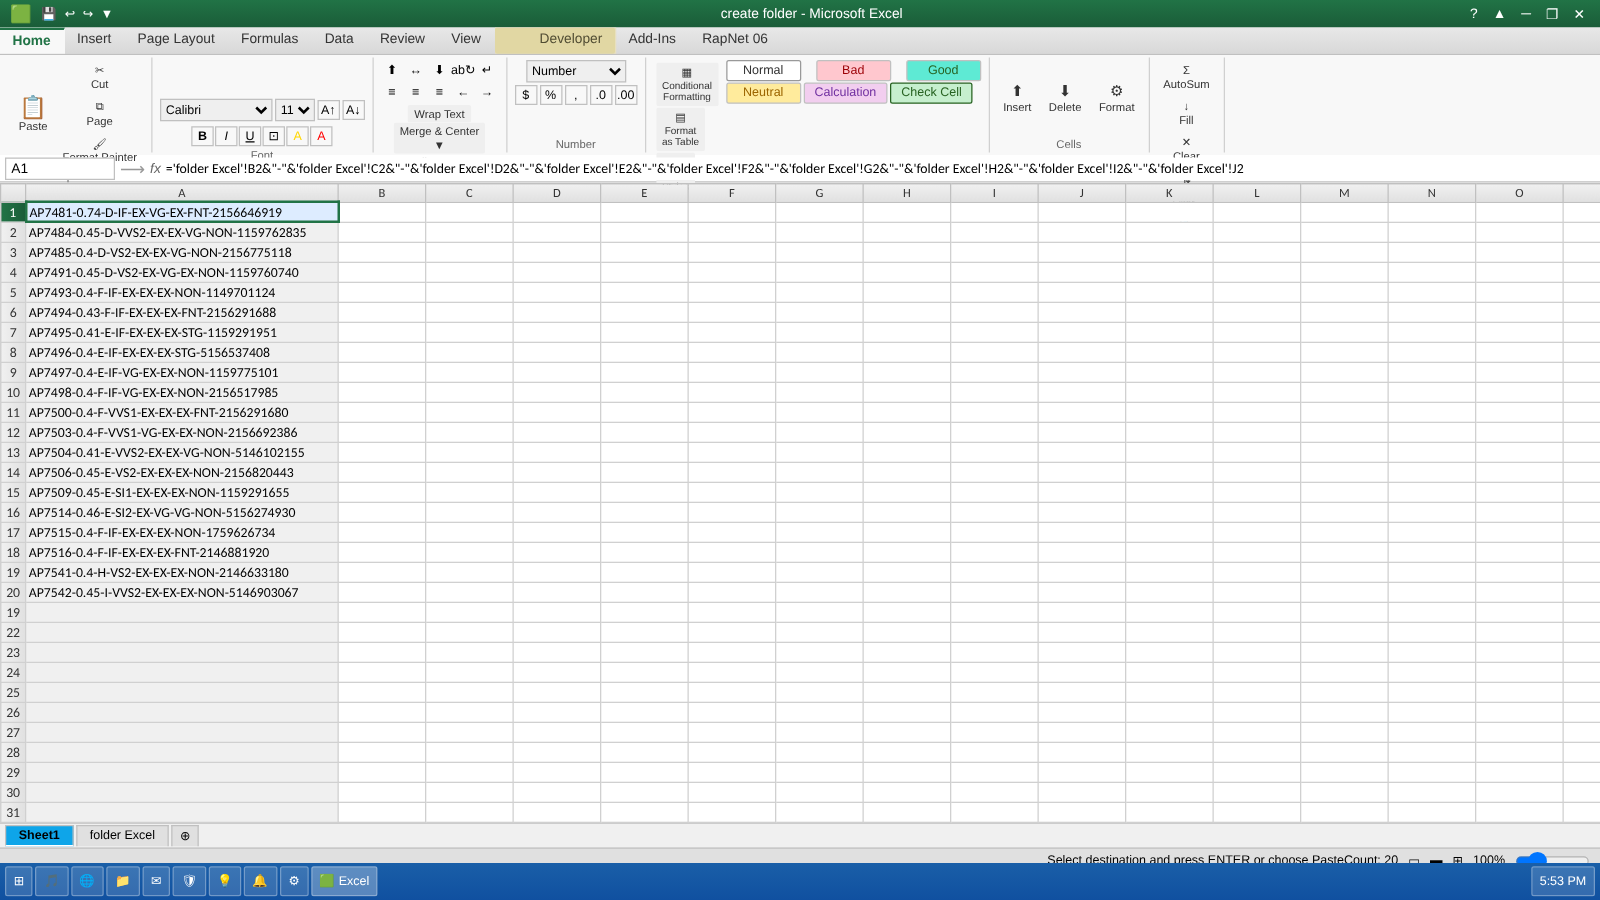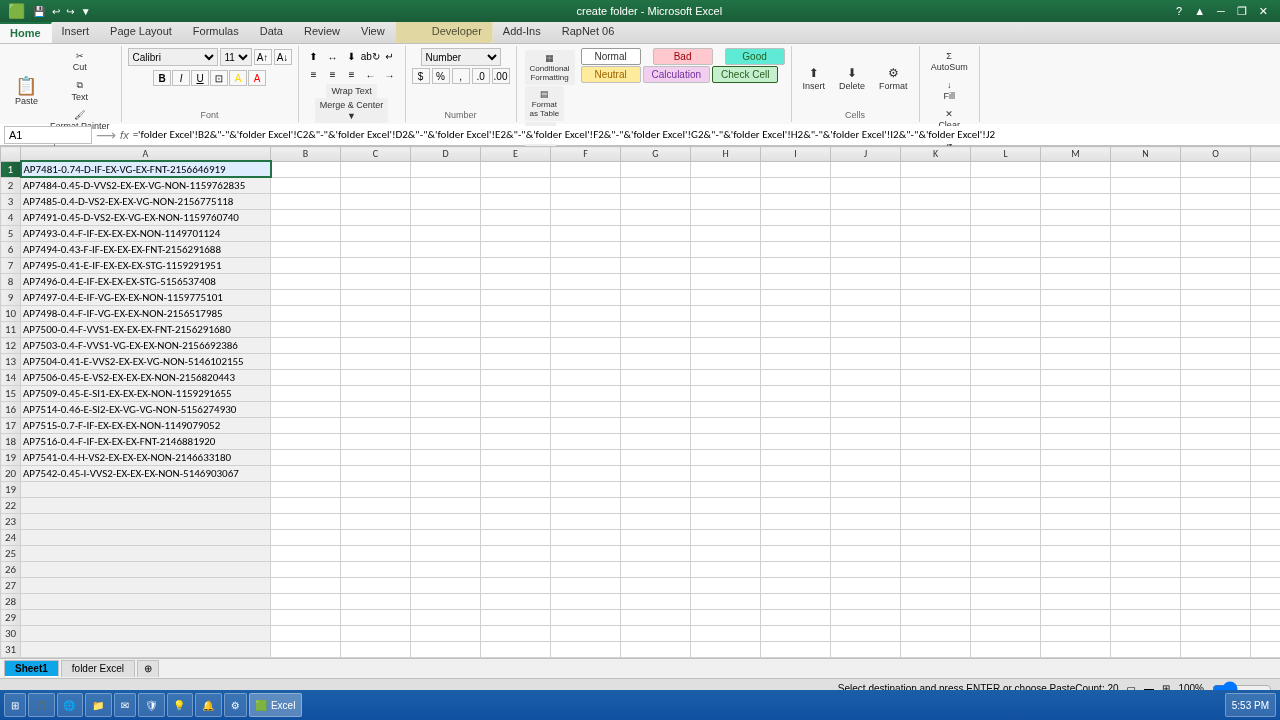--- a/index.html
+++ b/index.html
@@ -225,20 +225,21 @@
       padding: 0 8px;
       font-size: 10px;
       border-top: 1px solid #c0c0c0;
     }
 
     
     .font-controls {
       display: flex;
       align-items: center;
       gap: 2px;
+      margin-top: 31px;
     }
     .font-select {
       width: 90px;
       height: 18px;
       font-size: 10px;
       border: 1px solid #c0c0c0;
     }
     .size-select {
       width: 32px;
       height: 18px;
@@ -364,21 +365,21 @@
         <span class="ribbon-icon">📋</span>
         <span>Paste</span>
       </div>
       <div style="display:flex; flex-direction:column; gap:2px;">
         <div class="ribbon-btn">
           <span>✂</span>
           <span>Cut</span>
         </div>
         <div class="ribbon-btn">
           <span>⧉</span>
-          <span>Text</span>
+          <span>Page</span>
         </div>
         <div class="ribbon-btn">
           <span>🖌</span>
           <span>Format Painter</span>
         </div>
       </div>
     </div>
     <div class="ribbon-group-label">Clipboard</div>
   </div>
 
@@ -865,21 +866,21 @@
             <td class="cell-j empty-cell"></td>
             <td class="cell-k empty-cell"></td>
             <td class="cell-l empty-cell"></td>
             <td class="cell-m empty-cell"></td>
             <td class="cell-n empty-cell"></td>
             <td class="cell-o empty-cell"></td>
             <td class="cell-p empty-cell"></td>
           </tr>
           <tr class="data-row">
             <td class="row-header">17</td>
-            <td class="cell-a">AP7515-0.7-F-IF-EX-EX-EX-NON-1149079052</td>
+            <td class="cell-a">AP7515-0.4-F-IF-EX-EX-EX-NON-1759626734</td>
             <td class="cell-b empty-cell"></td>
             <td class="cell-c empty-cell"></td>
             <td class="cell-d empty-cell"></td>
             <td class="cell-e empty-cell"></td>
             <td class="cell-f empty-cell"></td>
             <td class="cell-g empty-cell"></td>
             <td class="cell-h empty-cell"></td>
             <td class="cell-i empty-cell"></td>
             <td class="cell-j empty-cell"></td>
             <td class="cell-k empty-cell"></td>

